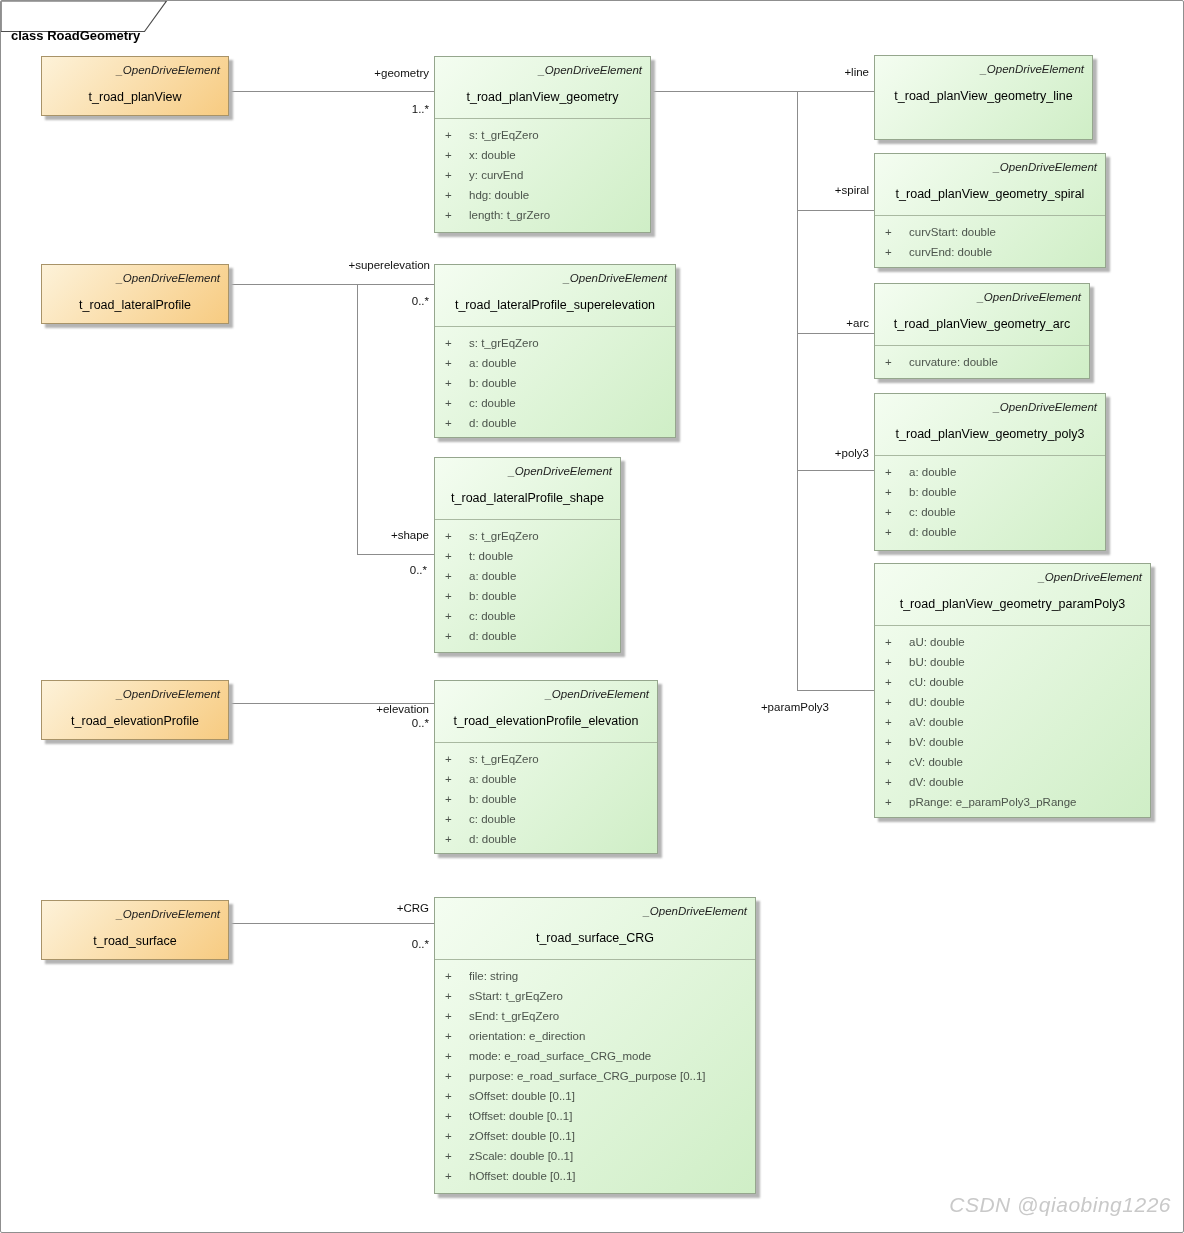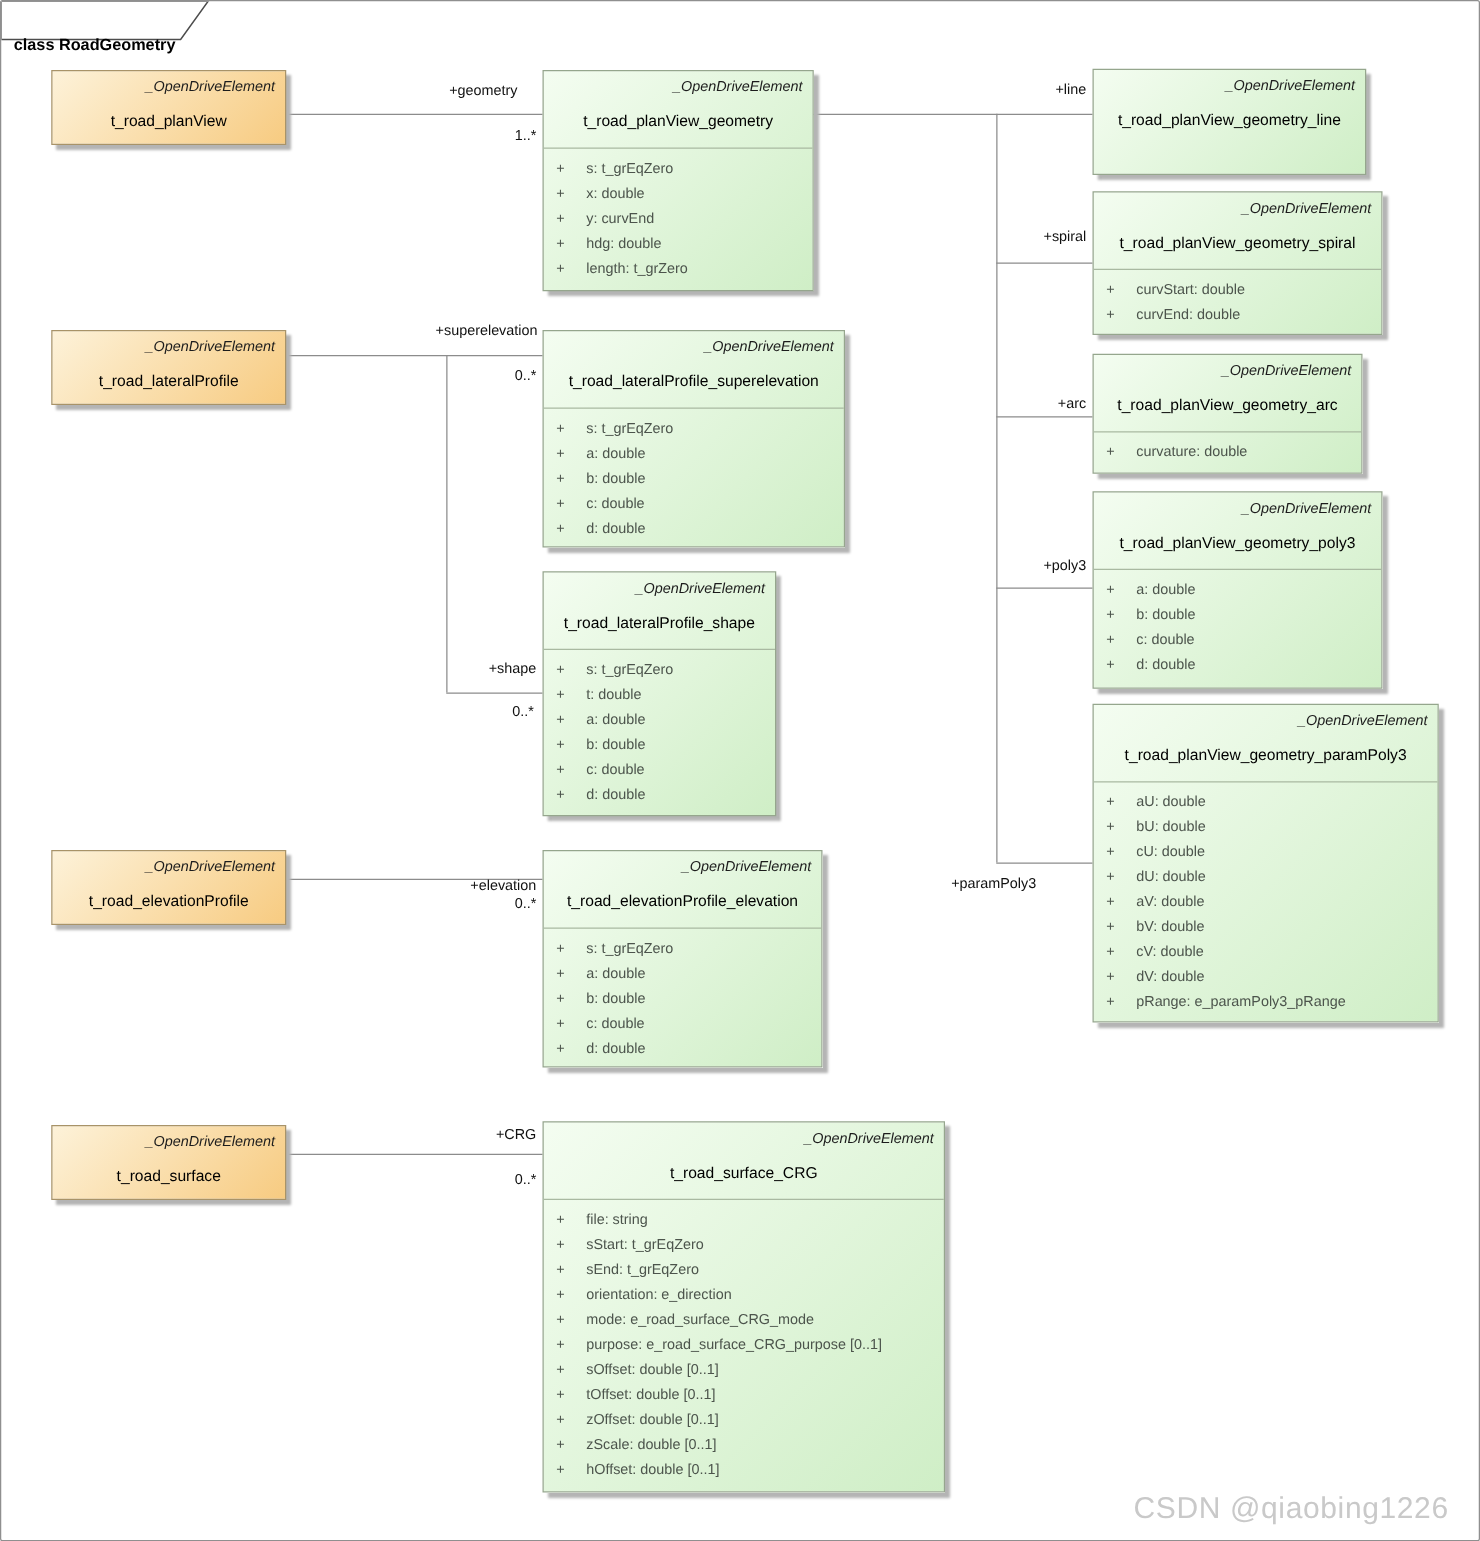--- a/index.html
+++ b/index.html
@@ -21,41 +21,41 @@
   .cls { position:absolute; box-sizing:border-box; box-shadow:4px 4px 2px #b4b4b4; }
   .cls.orange { background:linear-gradient(135deg,#fdf2d9 0%,#f7cb81 100%); border:1px solid #a89368; }
   .cls.green  { background:linear-gradient(135deg,#f4fdf1 0%,#cfeec6 100%); border:1px solid #95a68d; }
   .stereo { position:absolute; top:7px; right:8px; font-size:11.5px; font-style:italic; color:#1c1c1c; white-space:nowrap; }
   .cname  { position:absolute; top:33px; left:0; width:100%; text-align:center; font-size:12.5px; font-weight:normal; color:#000; white-space:nowrap; }
   .attrs  { position:absolute; top:61px; left:0; right:0; bottom:0; border-top:1px solid #a9b9a1; padding-top:6px; overflow:hidden; }
   .attrs.nosep { border-top:none; }
   .attr { display:flex; height:20px; line-height:20px; font-size:11.5px; color:#4c544c; padding-left:10px; white-space:nowrap; }
   .plus { flex:0 0 24px; width:24px; }
 
-  .watermark { position:absolute; right:24px; top:1192px; font-size:24px; color:#c9c9c9; letter-spacing:0.5px; }
+  .watermark { position:absolute; right:12px; top:1192px; font-size:21px; color:#c9c9c9; letter-spacing:0.5px;font-style:italic; }
 </style>
 </head>
 <body>
 
 <div class="canvas">
 
   <div class="ln" style="left:228px;top:90px;width:205px;height:1px"></div>
   <div class="ln" style="left:650px;top:90px;width:223px;height:1px"></div>
   <div class="ln" style="left:796px;top:90px;width:1px;height:599px"></div>
   <div class="ln" style="left:796px;top:209px;width:77px;height:1px"></div>
   <div class="ln" style="left:796px;top:332px;width:77px;height:1px"></div>
   <div class="ln" style="left:796px;top:469px;width:77px;height:1px"></div>
   <div class="ln" style="left:796px;top:689px;width:77px;height:1px"></div>
   <div class="ln" style="left:228px;top:283px;width:205px;height:1px"></div>
   <div class="ln" style="left:356px;top:283px;width:1px;height:270px"></div>
   <div class="ln" style="left:356px;top:553px;width:77px;height:1px"></div>
   <div class="ln" style="left:228px;top:702px;width:205px;height:1px"></div>
   <div class="ln" style="left:228px;top:922px;width:205px;height:1px"></div>
 
-  <div class="lbl" style="left:263px;top:65px;width:150px">+geometry</div>
+  <div class="lbl" style="left:278px;top:65px;width:150px">+geometry</div>
   <div class="lbl" style="left:278px;top:101px;width:150px">1..*</div>
   <div class="lbl" style="left:279px;top:257px;width:150px">+superelevation</div>
   <div class="lbl" style="left:278px;top:293px;width:150px">0..*</div>
   <div class="lbl" style="left:278px;top:527px;width:150px">+shape</div>
   <div class="lbl" style="left:276px;top:562px;width:150px">0..*</div>
   <div class="lbl" style="left:278px;top:701px;width:150px">+elevation</div>
   <div class="lbl" style="left:278px;top:715px;width:150px">0..*</div>
   <div class="lbl" style="left:278px;top:900px;width:150px">+CRG</div>
   <div class="lbl" style="left:278px;top:936px;width:150px">0..*</div>
   <div class="lbl" style="left:718px;top:64px;width:150px">+line</div>

